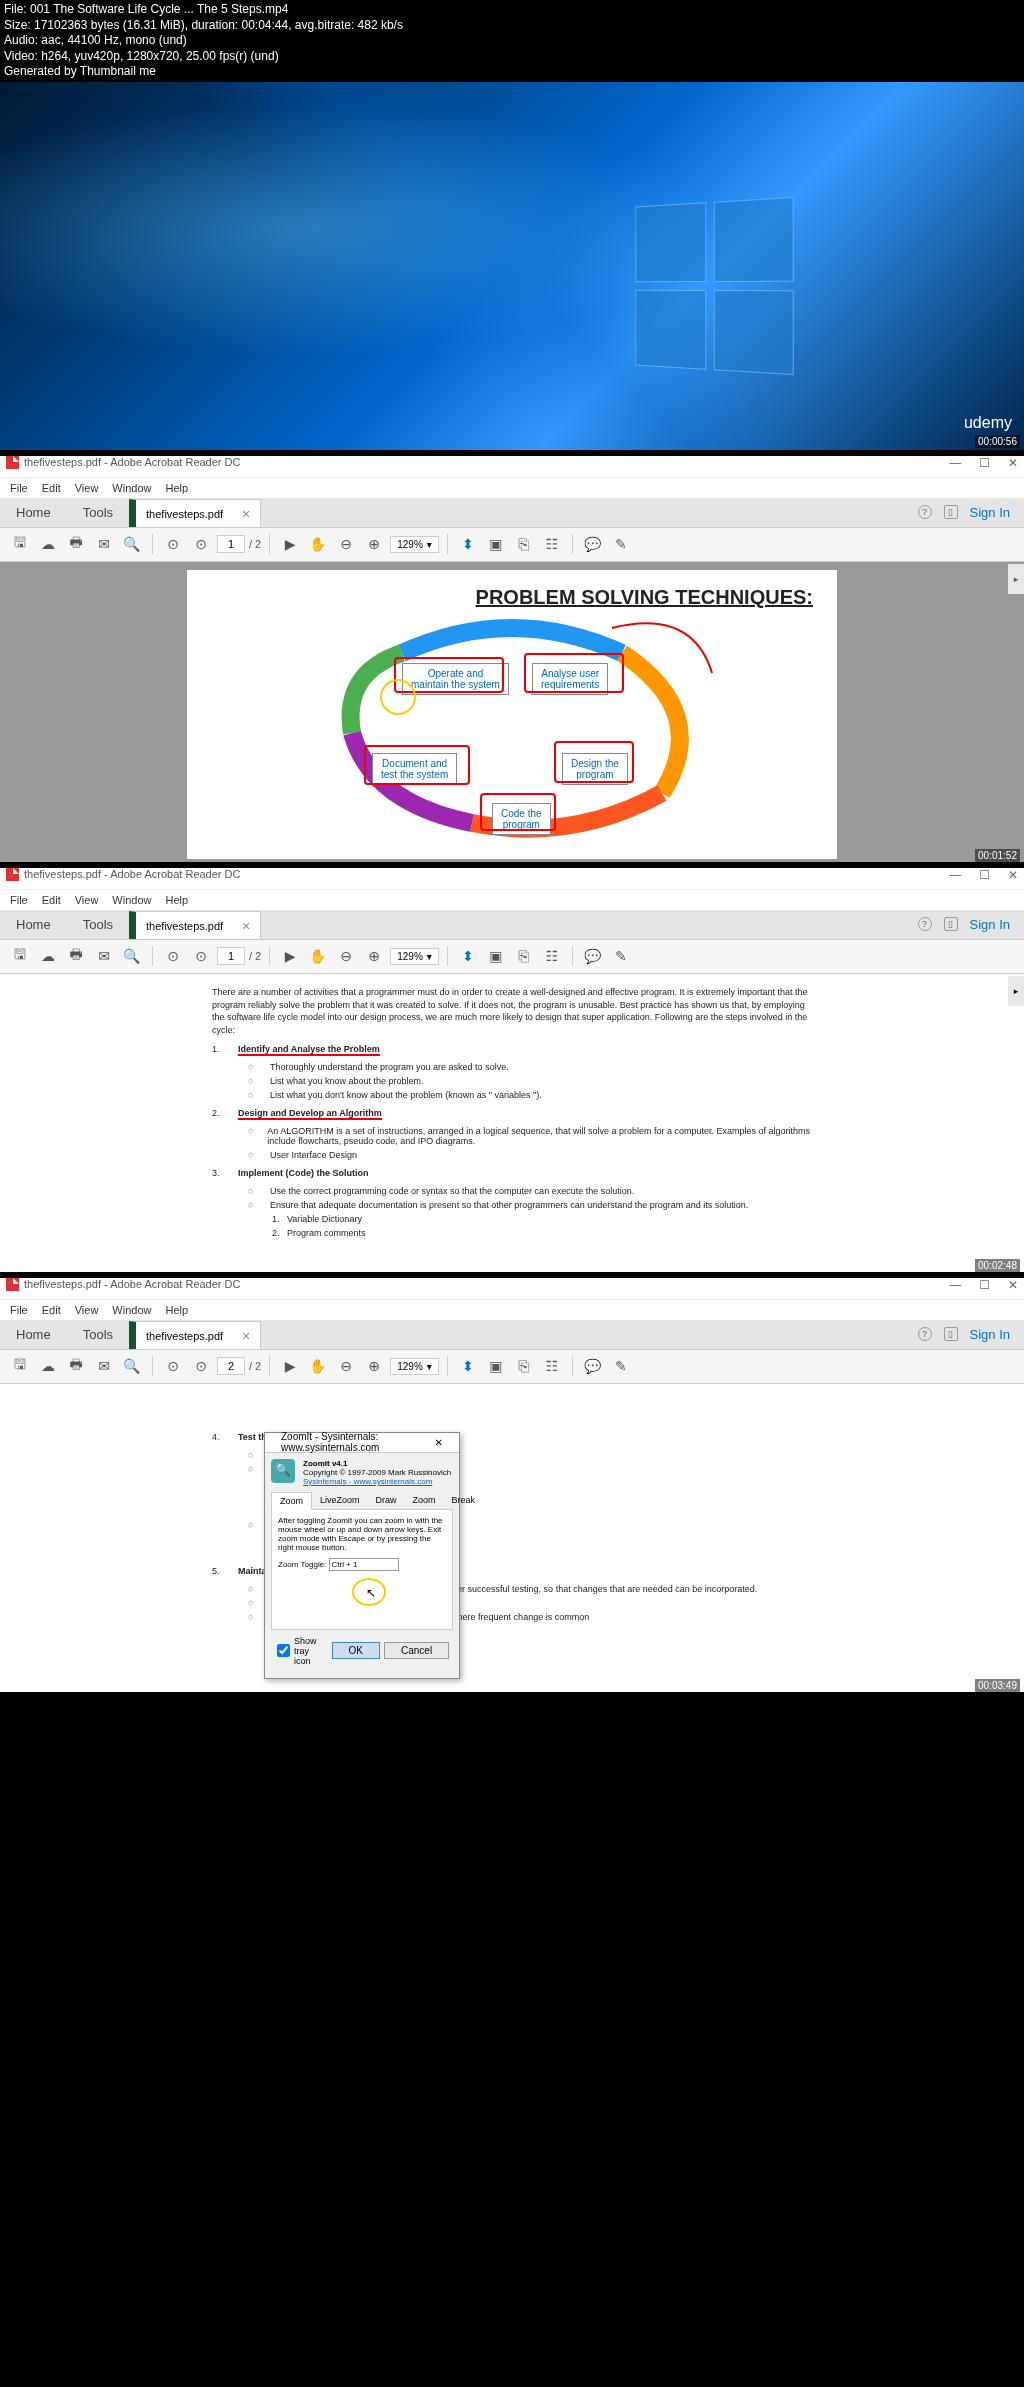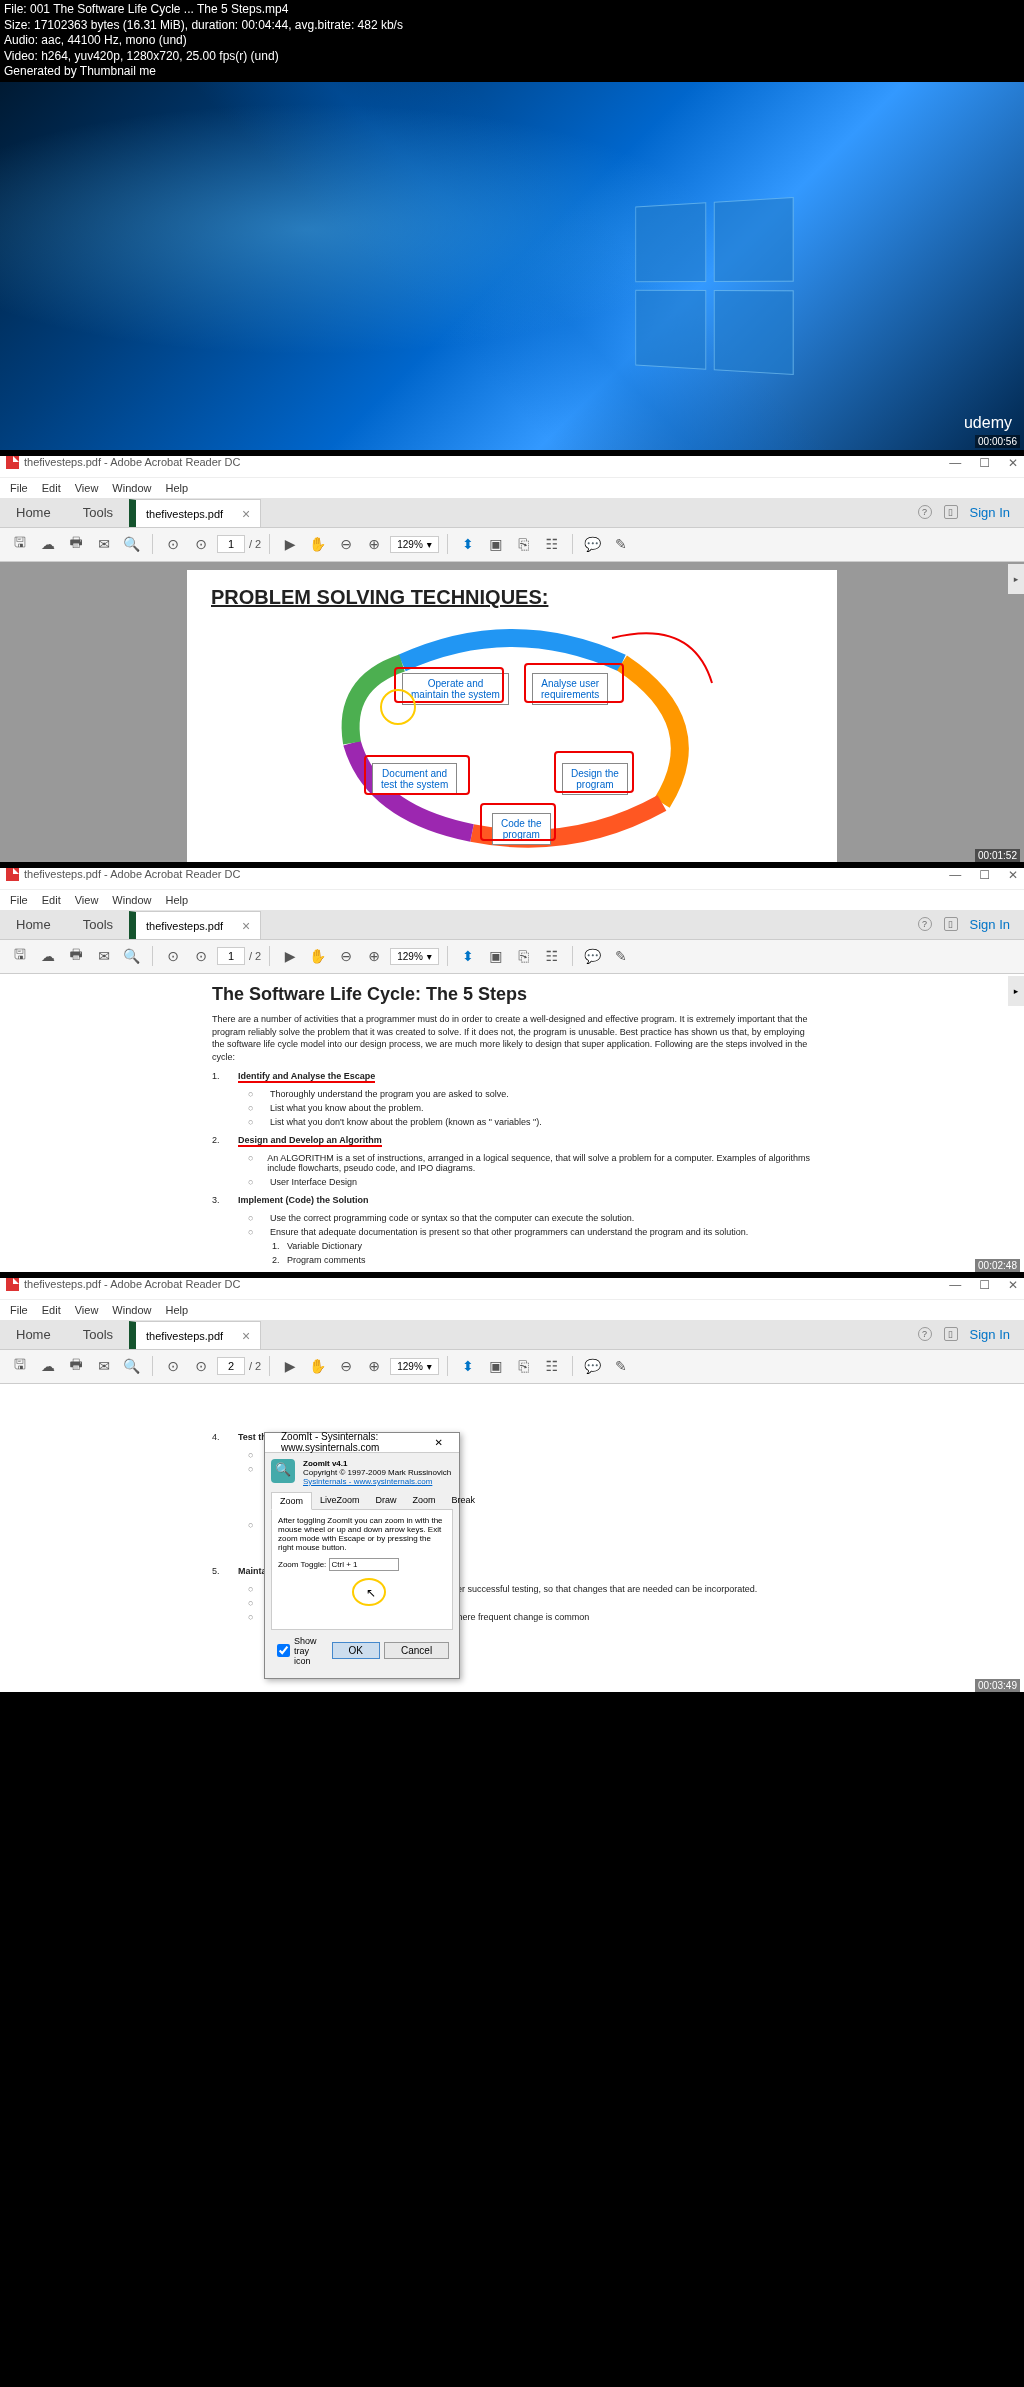--- a/index.html
+++ b/index.html
@@ -29,21 +29,21 @@
 .toolbar{background:#f5f5f5;height:34px;border-bottom:1px solid #ccc;display:flex;align-items:center;padding:0 8px;gap:4px}
 .tbtn{width:24px;height:24px;display:inline-flex;align-items:center;justify-content:center;color:#555;font-size:14px;cursor:pointer;border-radius:2px}
 .tsep{width:1px;height:20px;background:#ccc;margin:0 4px}
 .pagebox{display:flex;align-items:center;gap:4px;font-size:11px;color:#555}
 .pagebox input{width:28px;height:18px;text-align:center;font-size:11px;border:1px solid #ccc}
 .zoombox{display:flex;align-items:center;gap:2px;font-size:10px}
 .zoombox .zv{border:1px solid #ccc;padding:2px 6px;background:#fff;display:flex;align-items:center;gap:4px}
 .doc-area{background:#999;padding:0;position:relative}
 .page{background:#fff;margin:8px auto;width:650px;min-height:260px;padding:16px 24px;font-size:10px;color:#222}
 .page-wide{width:680px}
-.heading{font-family:Arial;font-size:20px;font-weight:bold;text-decoration:underline;text-align:left;margin-bottom:14px}
+.heading{font-family:Arial;font-size:20px;font-weight:bold;text-decoration:underline;text-align:right;margin-bottom:4px}
 .cycle{position:relative;height:230px;margin:0 auto;width:480px}
 .step-box{position:absolute;background:#fff;border:1px solid #888;padding:4px 8px;font-size:10px;text-align:center;color:#0066cc}
 .red-mark{position:absolute;border:2px solid #e00;border-radius:4px}
 .yellow-circ{position:absolute;border:2px solid #ffcc00;border-radius:50%;width:36px;height:36px}
 .body-text{font-size:9px;line-height:1.4;margin:8px 0}
 .section-title{font-size:14px;font-weight:bold;margin:6px 0}
 .num-item{display:flex;gap:12px;margin:8px 0;font-size:9px}
 .num-item .num{width:14px}
 .num-item .bold{font-weight:bold}
 .sub-item{display:flex;gap:12px;margin:4px 0 4px 36px;font-size:9px}
@@ -241,25 +241,24 @@
       <span class="tbtn">▣</span>
       <span class="tbtn">⎘</span>
       <span class="tbtn">☷</span>
       <span class="tsep"></span>
       <span class="tbtn">💬</span>
       <span class="tbtn">✎</span>
   </div>
   <div class="doc-area" style="height:298px;overflow:hidden;position:relative;background:#fff">
     <div style="position:absolute;right:0;top:2px;background:#e8e8e8;width:16px;height:30px;display:flex;align-items:center;justify-content:center;font-size:9px">▸</div>
     <div class="page page-wide" style="margin:0 auto;padding:4px 40px">
-      <div class="section-title" style="font-size:18px">The Software Life Cycle: The 5 Steps</div>
       <div class="body-text">There are a number of activities that a programmer must do in order to create a well-designed and effective program. It is extremely important that the program reliably solve the problem that it was created to solve. If it does not, the program is unusable. Best practice has shown us that, by employing the software life cycle model into our design process, we are much more likely to design that super application. Following are the steps involved in the cycle:</div>
       <div class="num-item">
           <span class="num">1.</span>
-          <span class="bold"><span class="red-underline">Identify and Analyse the Escape</span></span>
+          <span class="bold"><span class="red-underline">Identify and Analyse the Problem</span></span>
         </div>
       <div class="sub-item">
           <span class="bullet">○</span>
           <span>Thoroughly understand the program you are asked to solve.</span>
         </div>
       <div class="sub-item">
           <span class="bullet">○</span>
           <span>List what you know about the problem.</span>
         </div>
       <div class="sub-item">

